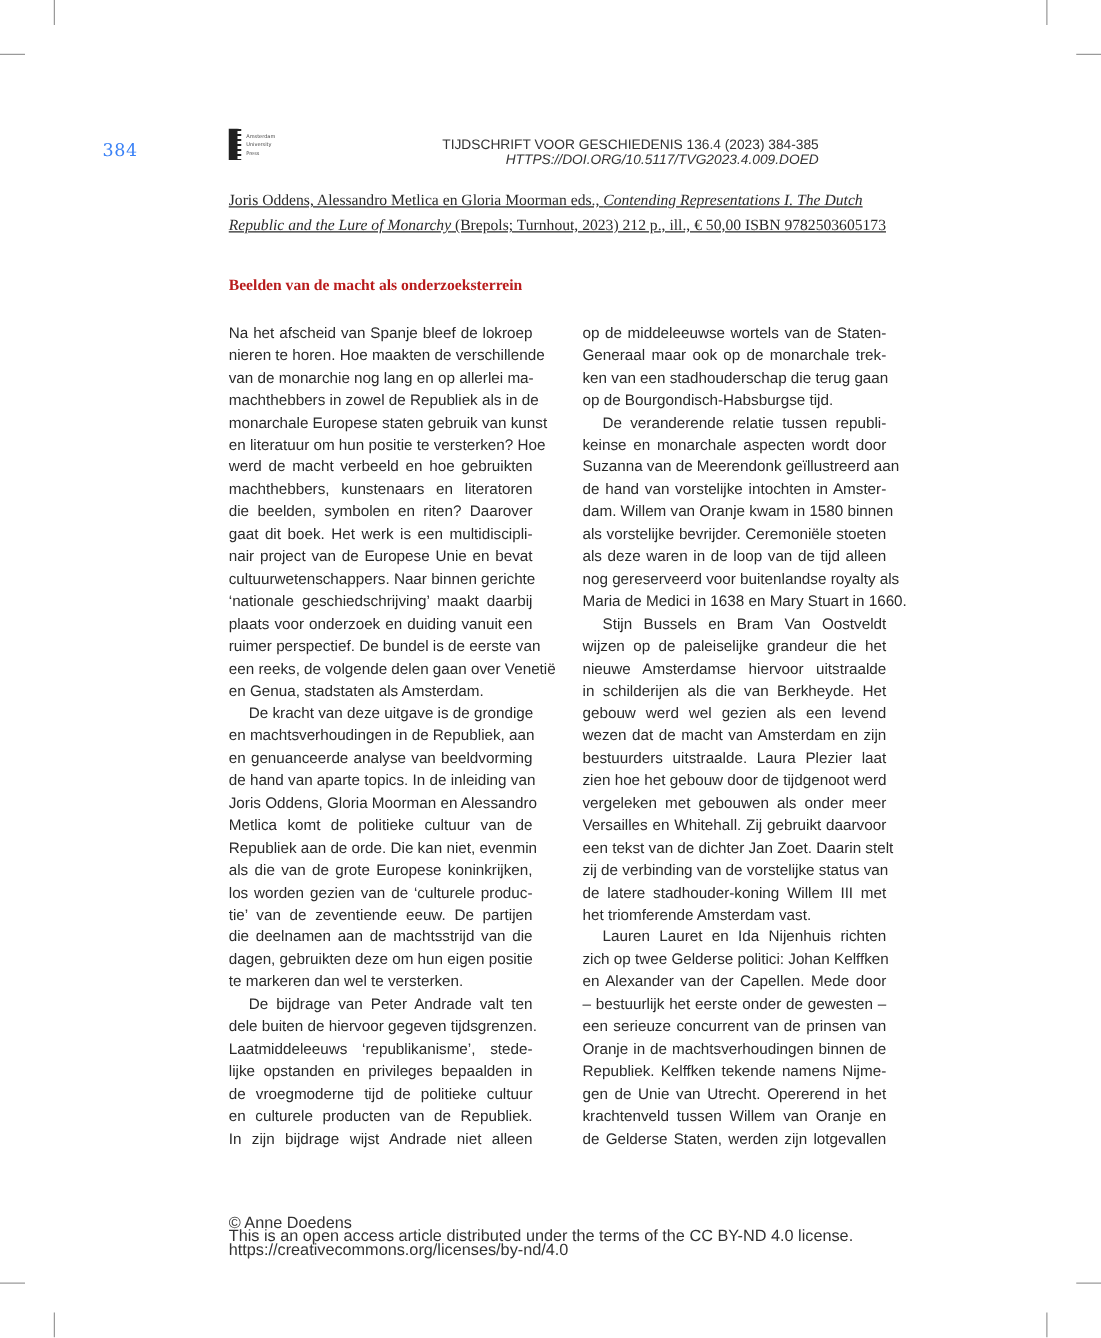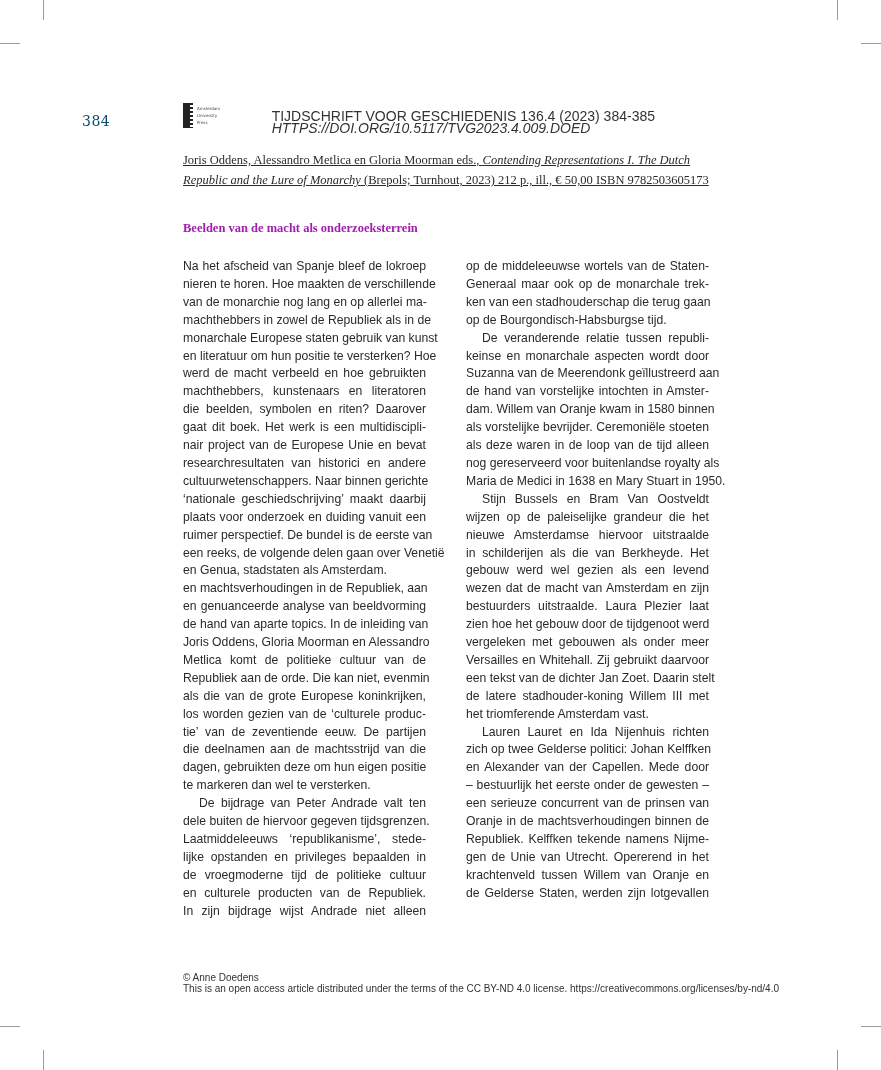--- a/index.html
+++ b/index.html
@@ -1,37 +1,37 @@
 <!DOCTYPE html>
 <html><head>
 <meta charset="utf-8">
 <style>
   html, body { margin: 0; padding: 0; background: #ffffff; }
   body { width: 881px; height: 1070px; position: relative; overflow: hidden; color: #2a2a2a; }
   .crop { position: absolute; background: #9a9a9a; }
   .crop.v { width: 1px; height: 20px; }
   .crop.h { height: 1px; width: 20px; }
-  .page-number { position: absolute; left: 82px; top: 113px; font-family: "DejaVu Serif", serif; font-size: 14px; color: #0c4a6e; letter-spacing: 0.5px; text-align: right; }
+  .page-number { position: absolute; left: 82px; top: 113px; font-family: "DejaVu Serif", serif; font-size: 14px; color: #3b82f6; letter-spacing: 0.5px; text-align: right; }
   .logo { position: absolute; left: 183px; top: 103px; display: flex; align-items: flex-start; }
   .logo-mark { width: 8px; height: 25px; background: #222; position: relative; }
   .logo-mark::after { content: ""; position: absolute; right: -2px; top: 0; width: 3px; height: 25px;
     background: repeating-linear-gradient(to bottom, #222 0 2px, #fff 2px 4px); }
   .logo-text { margin-left: 6px; font-family: "DejaVu Sans", sans-serif; font-size: 4px; line-height: 7px; color: #444; margin-top: 2px; }
-  .journal { position: absolute; right: 226px; top: 110px; font-family: "Liberation Sans", sans-serif; font-size: 14px; line-height: 12px; color: #333; }
+  .journal { position: absolute; right: 226px; top: 110px; text-align: right; font-family: "Liberation Sans", sans-serif; font-size: 11px; line-height: 12px; color: #333; }
   .journal .doi { font-style: italic; }
   .citation { position: absolute; left: 183px; top: 150px; width: 530px; font-family: "Liberation Serif", serif; font-size: 12.5px; line-height: 20px; color: #2a2a2a; text-decoration: underline; }
   .citation i { font-style: italic; }
-  .heading { position: absolute; left: 183px; top: 221px; font-family: "Liberation Serif", serif; font-weight: bold; font-size: 12.5px; color: #a21caf; }
+  .heading { position: absolute; left: 183px; top: 221px; font-family: "Liberation Serif", serif; font-weight: bold; font-size: 12.5px; color: #b91c1c; }
   .col { position: absolute; top: 258px; width: 243px; font-family: Liberation Sans, sans-serif; font-size: 12.2px; line-height: 17.9px; color: #2a2a2a; text-align: justify; }
   .col.left { left: 183px; }
   .col.right { left: 466px; }
   .col p { margin: 0; }
   .col .line { display: block; text-align: justify; text-align-last: justify; white-space: nowrap; }
   .col .line.last { text-align-last: left; }
-  .footer { position: absolute; left: 183px; top: 972px; font-family: "Liberation Sans", sans-serif; font-size: 10px; line-height: 11px; color: #333; }
+  .footer { position: absolute; left: 183px; top: 972px; font-family: "Liberation Sans", sans-serif; font-size: 13px; line-height: 11px; color: #333; }
 </style>
 </head>
 <body>
 
 <div class="crop v" style="left:43px;top:0;"></div>
 <div class="crop h" style="left:0;top:43px;"></div>
 <div class="crop v" style="left:837px;top:0;"></div>
 <div class="crop h" style="left:861px;top:43px;"></div>
 <div class="crop h" style="left:0;top:1026px;"></div>
 <div class="crop v" style="left:43px;top:1050px;"></div>
@@ -66,29 +66,29 @@
       <span class="line">nieren te horen. Hoe maakten de verschillende</span>
       <span class="line">van de monarchie nog lang en op allerlei ma-</span>
       <span class="line">machthebbers in zowel de Republiek als in de</span>
       <span class="line">monarchale Europese staten gebruik van kunst</span>
       <span class="line">en literatuur om hun positie te versterken? Hoe</span>
       <span class="line">werd de macht verbeeld en hoe gebruikten</span>
       <span class="line">machthebbers, kunstenaars en literatoren</span>
       <span class="line">die beelden, symbolen en riten? Daarover</span>
       <span class="line">gaat dit boek. Het werk is een multidiscipli-</span>
       <span class="line">nair project van de Europese Unie en bevat</span>
-      <span class="line">researchresultaten van historici en andere</span>
       <span class="line">cultuurwetenschappers. Naar binnen gerichte</span>
       <span class="line">‘nationale geschiedschrijving’ maakt daarbij</span>
       <span class="line">plaats voor onderzoek en duiding vanuit een</span>
       <span class="line">ruimer perspectief. De bundel is de eerste van</span>
       <span class="line">een reeks, de volgende delen gaan over Venetië</span>
       <span class="line last">en Genua, stadstaten als Amsterdam.</span>
     </p>
     <p>
+      <span class="line" style="padding-left: 16px;">De kracht van deze uitgave is de grondige</span>
       <span class="line">en machtsverhoudingen in de Republiek, aan</span>
       <span class="line">en genuanceerde analyse van beeldvorming</span>
       <span class="line">de hand van aparte topics. In de inleiding van</span>
       <span class="line">Joris Oddens, Gloria Moorman en Alessandro</span>
       <span class="line">Metlica komt de politieke cultuur van de</span>
       <span class="line">Republiek aan de orde. Die kan niet, evenmin</span>
       <span class="line">als die van de grote Europese koninkrijken,</span>
       <span class="line">los worden gezien van de ‘culturele produc-</span>
       <span class="line">tie’ van de zeventiende eeuw. De partijen</span>
       <span class="line">die deelnamen aan de machtsstrijd van die</span>
@@ -114,34 +114,35 @@
     </p>
     <p>
       <span class="line" style="padding-left: 16px;">De veranderende relatie tussen republi-</span>
       <span class="line">keinse en monarchale aspecten wordt door</span>
       <span class="line">Suzanna van de Meerendonk geïllustreerd aan</span>
       <span class="line">de hand van vorstelijke intochten in Amster-</span>
       <span class="line">dam. Willem van Oranje kwam in 1580 binnen</span>
       <span class="line">als vorstelijke bevrijder. Ceremoniële stoeten</span>
       <span class="line">als deze waren in de loop van de tijd alleen</span>
       <span class="line">nog gereserveerd voor buitenlandse royalty als</span>
-      <span class="line last">Maria de Medici in 1638 en Mary Stuart in 1950.</span>
+      <span class="line last">Maria de Medici in 1638 en Mary Stuart in 1660.</span>
     </p>
     <p>
       <span class="line" style="padding-left: 16px;">Stijn Bussels en Bram Van Oostveldt</span>
       <span class="line">wijzen op de paleiselijke grandeur die het</span>
       <span class="line">nieuwe Amsterdamse hiervoor uitstraalde</span>
       <span class="line">in schilderijen als die van Berkheyde. Het</span>
       <span class="line">gebouw werd wel gezien als een levend</span>
       <span class="line">wezen dat de macht van Amsterdam en zijn</span>
       <span class="line">bestuurders uitstraalde. Laura Plezier laat</span>
       <span class="line">zien hoe het gebouw door de tijdgenoot werd</span>
       <span class="line">vergeleken met gebouwen als onder meer</span>
       <span class="line">Versailles en Whitehall. Zij gebruikt daarvoor</span>
       <span class="line">een tekst van de dichter Jan Zoet. Daarin stelt</span>
+      <span class="line">zij de verbinding van de vorstelijke status van</span>
       <span class="line">de latere stadhouder-koning Willem III met</span>
       <span class="line last">het triomferende Amsterdam vast.</span>
     </p>
     <p>
       <span class="line" style="padding-left: 16px;">Lauren Lauret en Ida Nijenhuis richten</span>
       <span class="line">zich op twee Gelderse politici: Johan Kelffken</span>
       <span class="line">en Alexander van der Capellen. Mede door</span>
       <span class="line">– bestuurlijk het eerste onder de gewesten –</span>
       <span class="line">een serieuze concurrent van de prinsen van</span>
       <span class="line">Oranje in de machtsverhoudingen binnen de</span>

